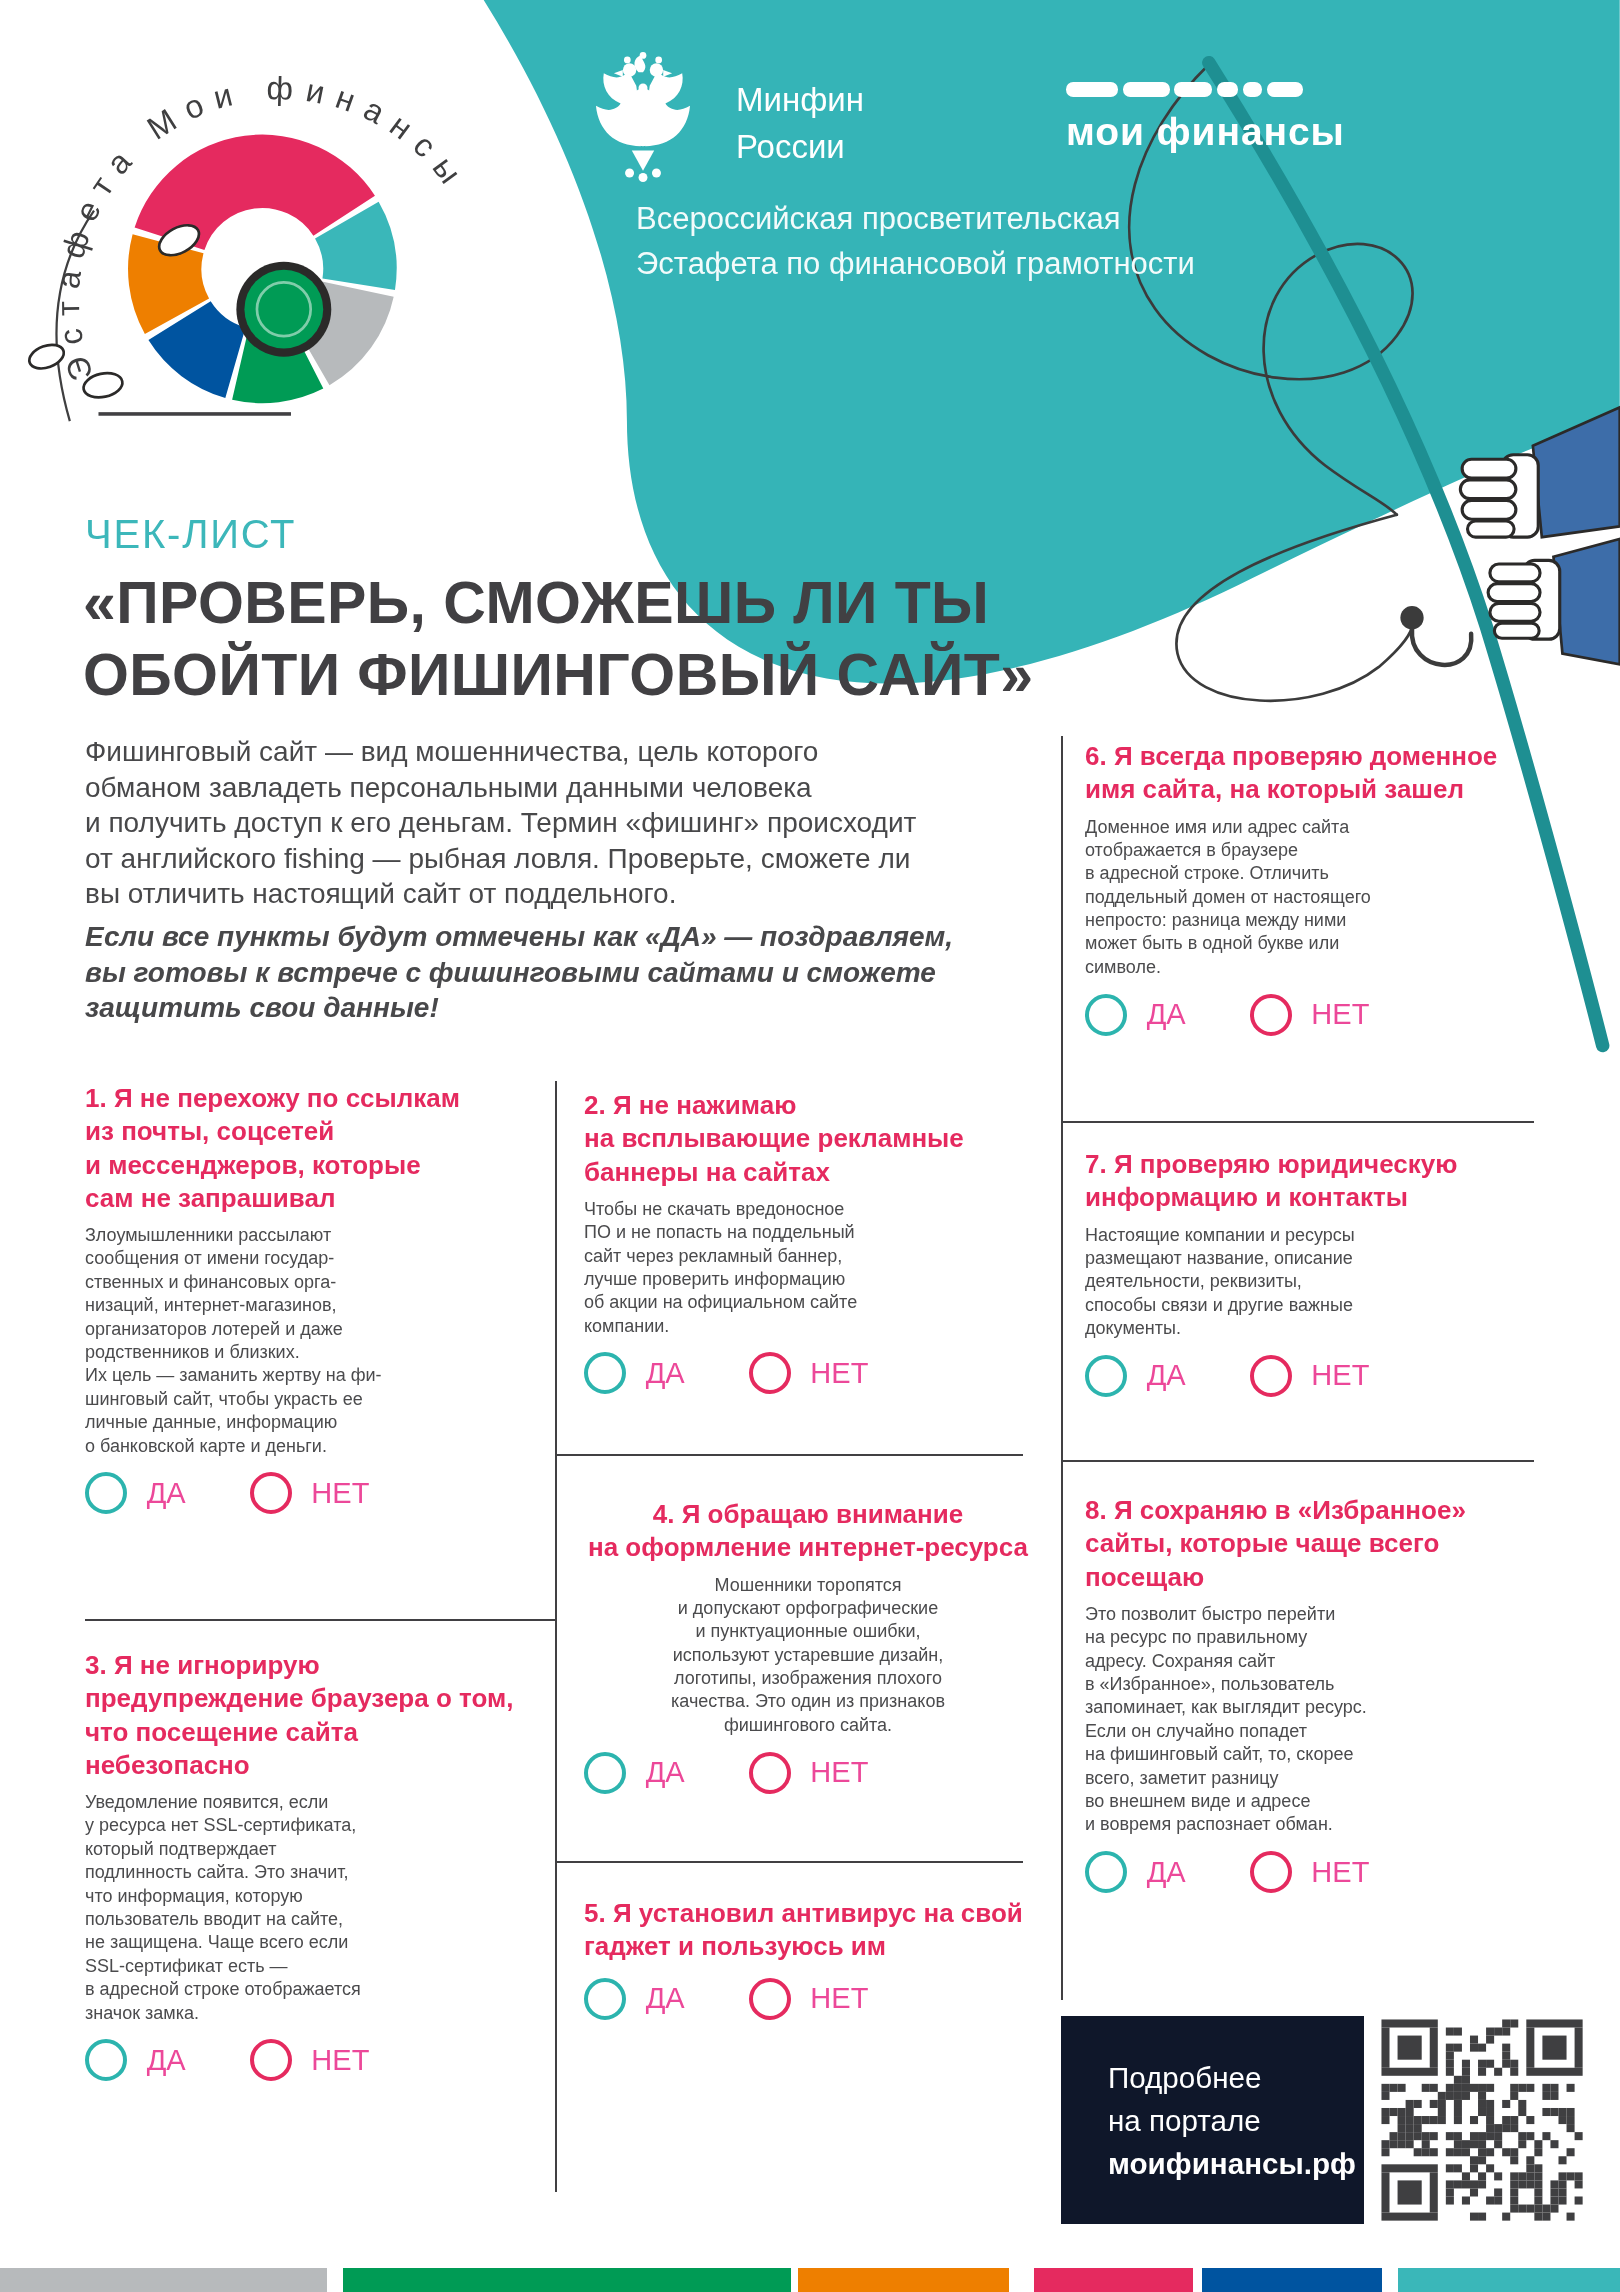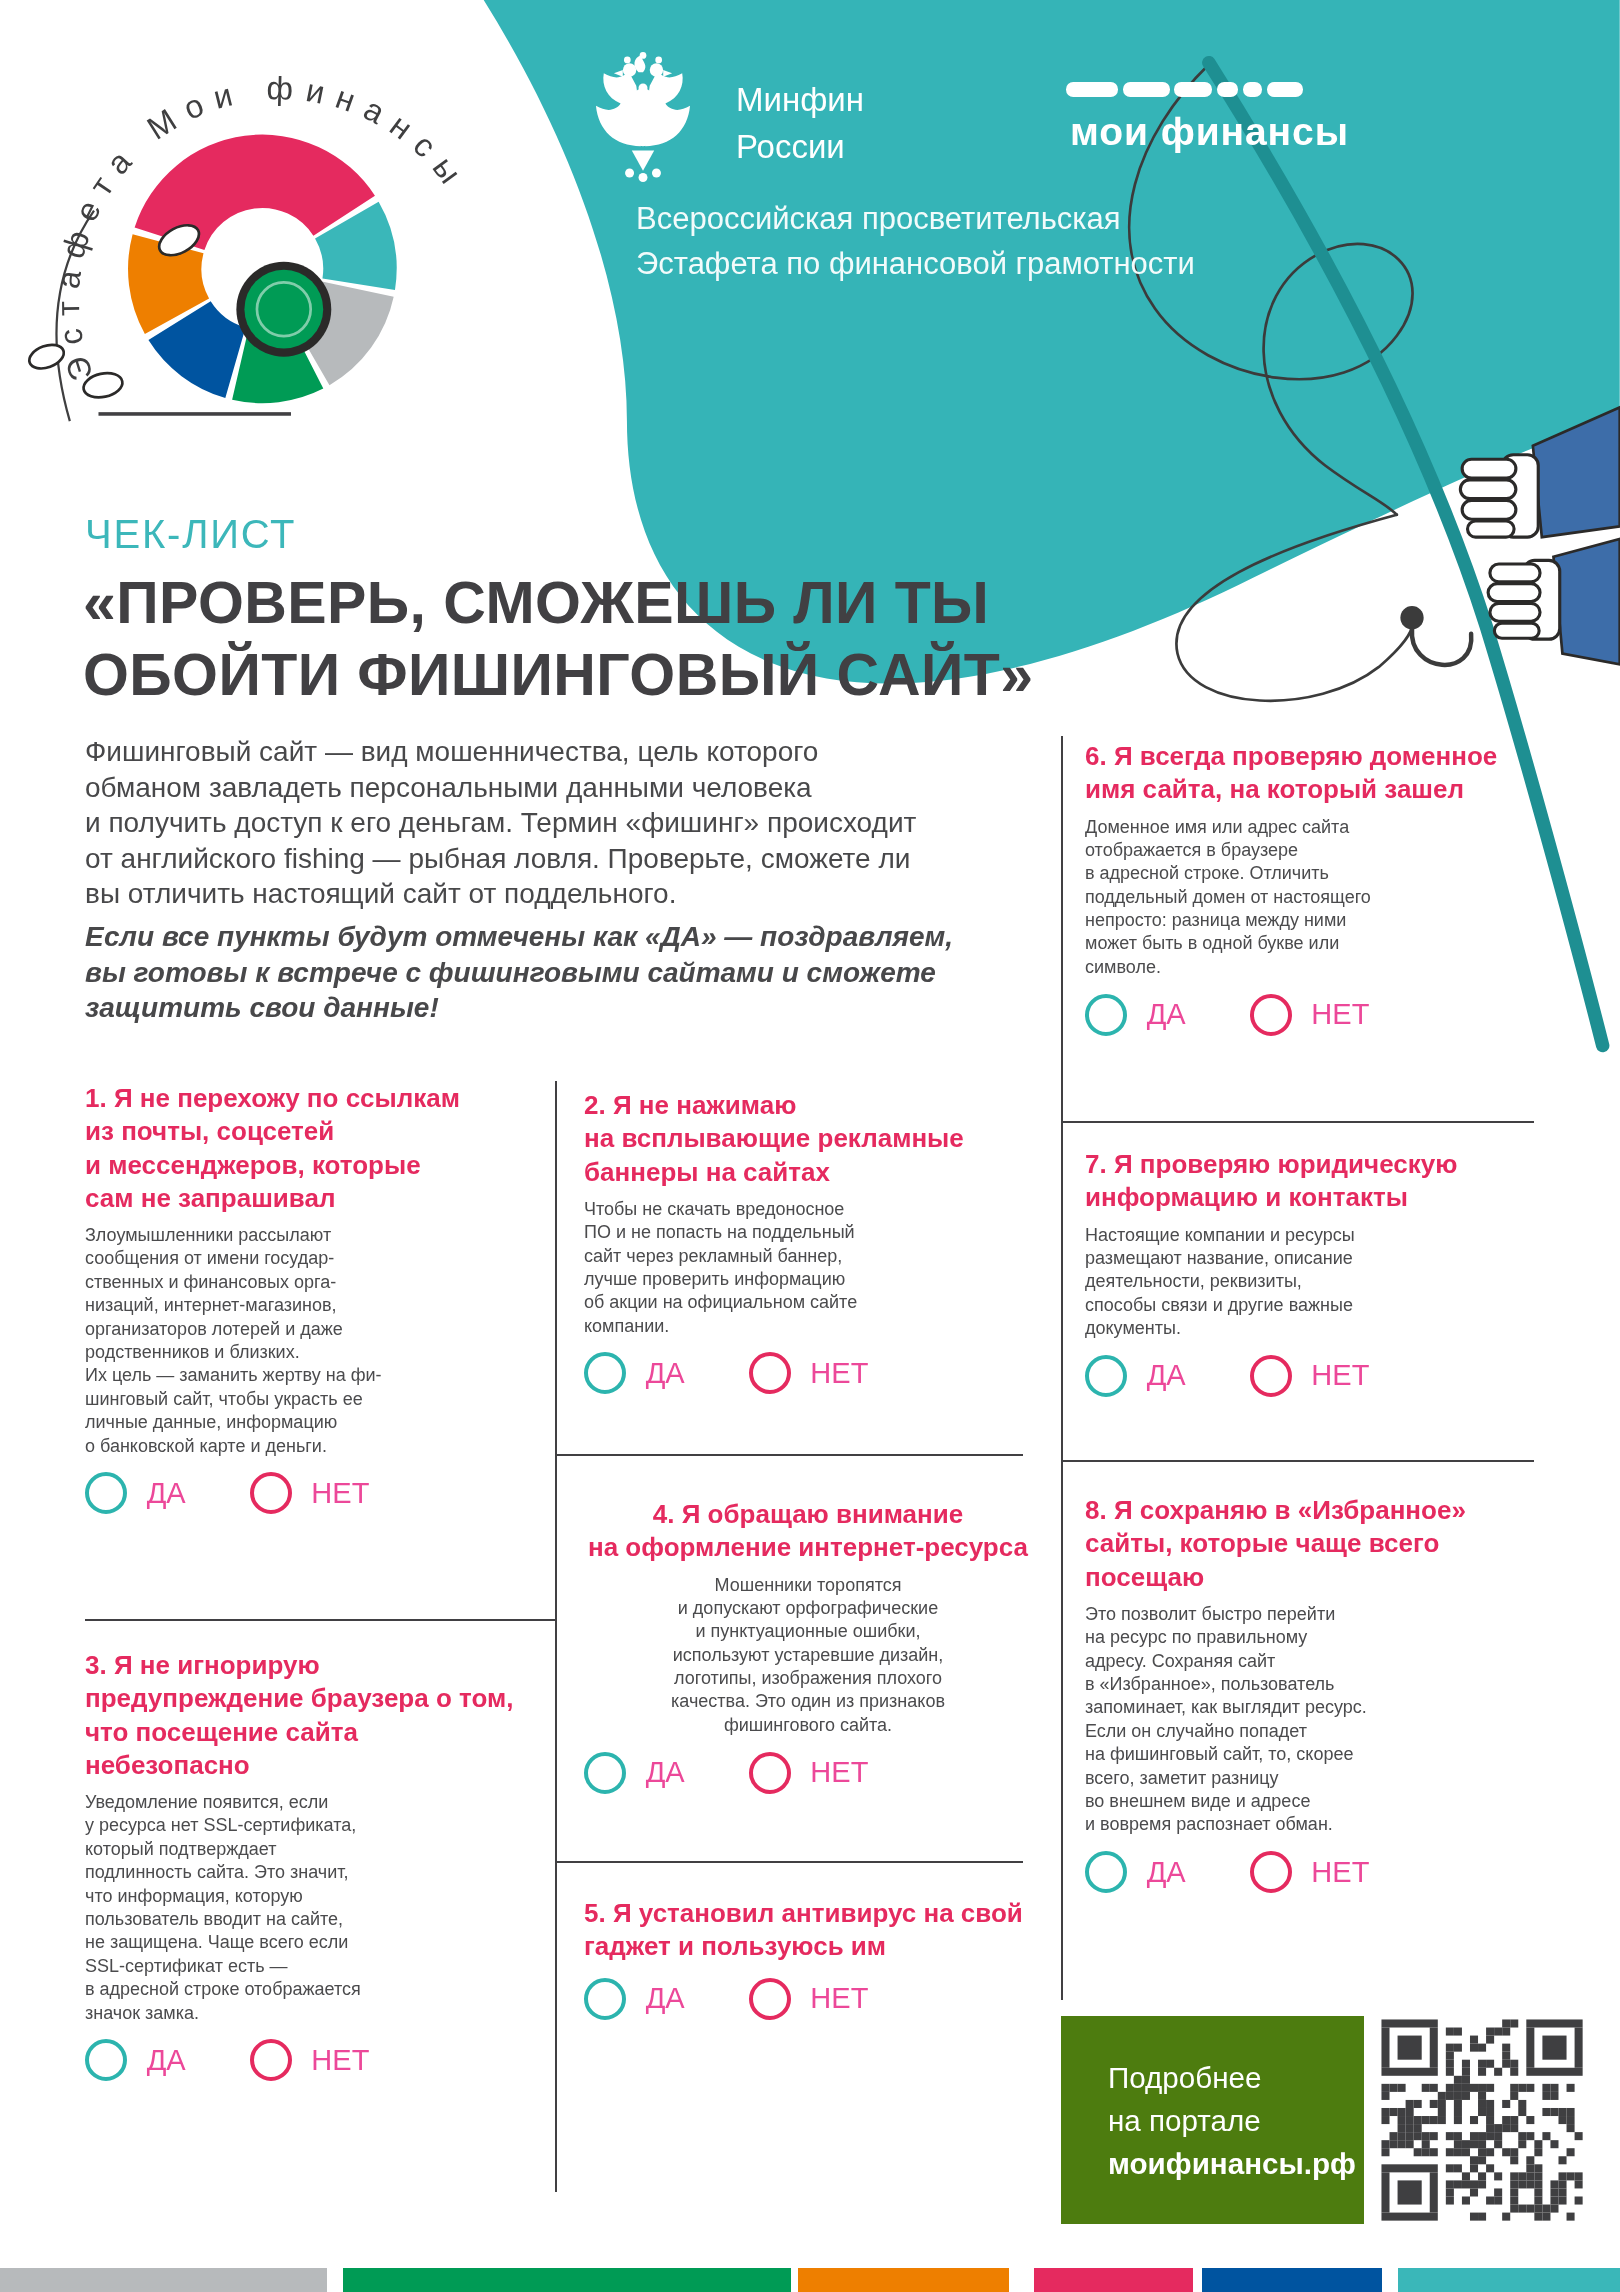--- a/index.html
+++ b/index.html
@@ -11,21 +11,21 @@
   svg text{font-family:"Liberation Sans",sans-serif;}
 
   
   #header-art{left:0;top:0;}
   .ministry-name{
     left:736px;top:77px;color:#ffffff;font-size:33px;line-height:1.42;white-space:pre-line;
   }
   .brand-block{left:1066px;top:82px;width:287px;}
   .brand-dashes{display:flex;gap:4.5px;height:15px;}
   .brand-dashes i{background:#ffffff;border-radius:7.2px;height:15px;display:block;}
-  .brand-name{color:#ffffff;font-size:39px;font-weight:bold;margin-top:12.5px;letter-spacing:0.9px;text-align:center;}
+  .brand-name{color:#ffffff;font-size:39px;font-weight:bold;margin-top:12.5px;letter-spacing:0.9px;}
   .program{
     left:636px;top:197px;color:#f2fbfb;font-size:31px;line-height:1.44;white-space:pre-line;font-weight:400;
   }
   .stage{
     left:636px;top:356px;color:#ffffff;font-size:35px;line-height:1.5;white-space:pre-line;
   }
   .stage b{font-weight:bold;}
 
   
   .kicker{left:85px;top:512px;font-size:40px;letter-spacing:1.8px;color:#3cb7ba;font-weight:500;}
@@ -44,21 +44,21 @@
   .yesno{display:flex;align-items:center;gap:64px;margin-top:14.3px;}
   .opt{display:flex;align-items:center;gap:19.7px;cursor:pointer;}
   .radio{display:block;width:34px;height:34px;border-radius:50%;border:4.5px solid #2cb4ae;background:#fff;}
   .radio.no{border-color:#e52a5f;}
   .opt label{font-size:29px;color:#ec4899;cursor:pointer;}
   .divider-h{position:absolute;height:1.8px;background:#414043;}
   .divider-v{position:absolute;width:1.8px;background:#414043;}
 
   
   .more-box{
-    left:1061px;top:2016px;width:303px;height:208px;background:#4d7c0f;
+    left:1061px;top:2016px;width:303px;height:208px;background:#0f172a;
     box-sizing:border-box;padding:41px 27px 0 47px;color:#ffffff;font-size:29.6px;line-height:1.45;
     white-space:pre-line;
   }
   .more-box b{font-weight:bold;}
   #qr{left:1377px;top:2015px;}
   #stripes{left:0;top:2268px;width:1620px;height:25px;}
   #stripes i{position:absolute;top:0;height:25px;display:block;}
 </style>
 </head>
 <body>

